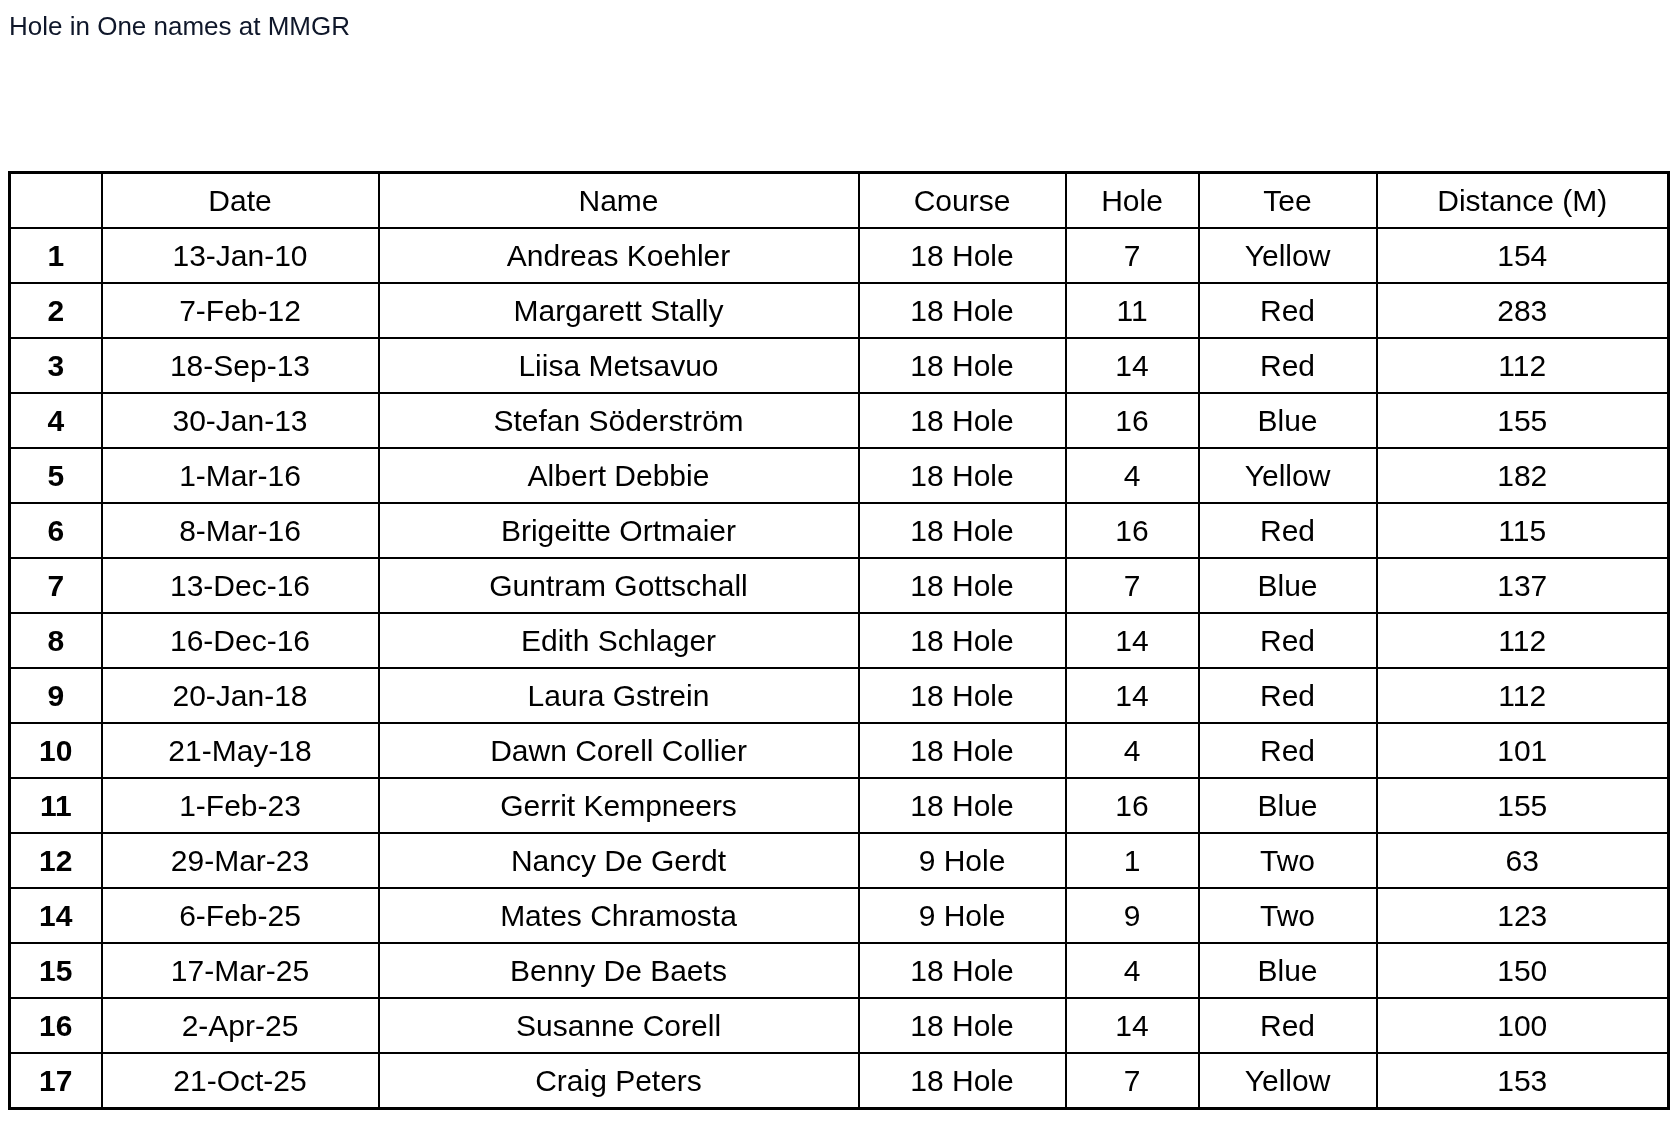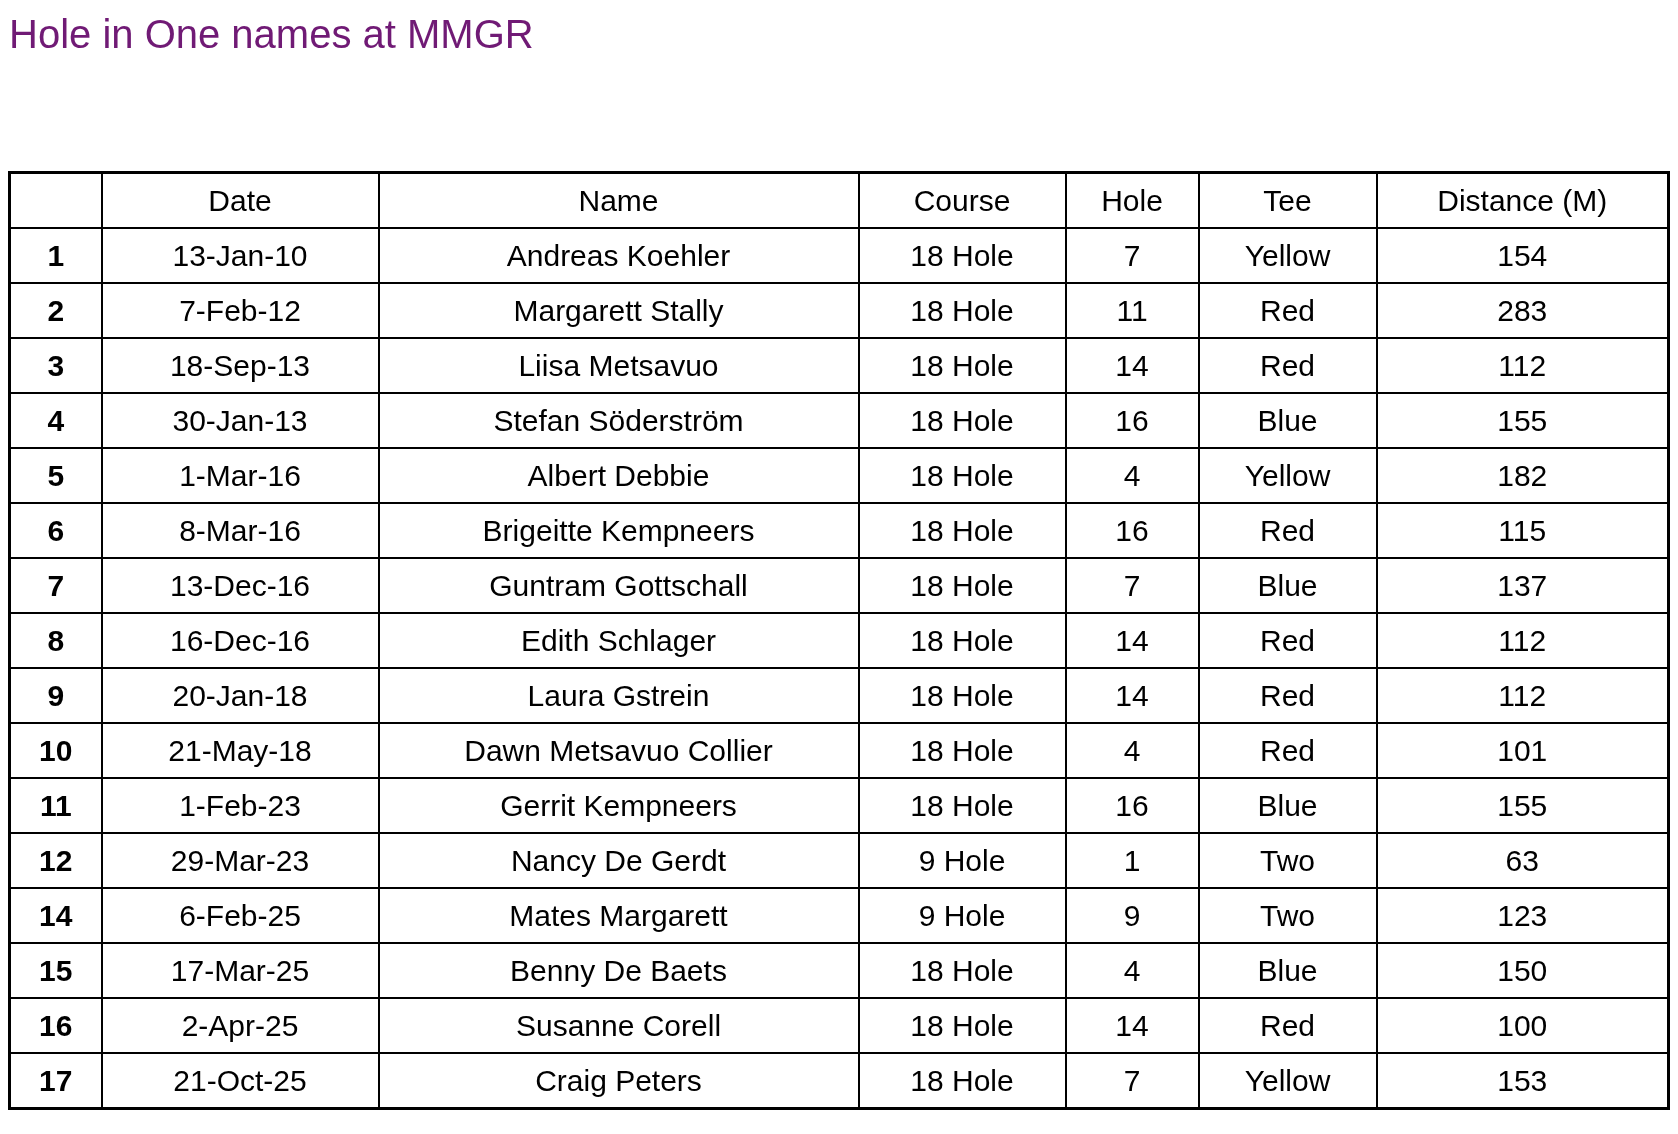--- a/index.html
+++ b/index.html
@@ -13,24 +13,24 @@
     position: relative;
     width: 1678px;
     height: 1134px;
     background: #ffffff;
     overflow: hidden;
   }
   .title {
     position: absolute;
     left: 9px;
     top: 12px;
-    font-size: 40px;
+    font-size: 26px;
     line-height: 1.1;
     font-weight: 400;
-    color: #701a75;
+    color: #0f172a;
     white-space: nowrap;
   }
   table.hio-table {
     position: absolute;
     left: 8px;
     top: 171px;
     width: 1659px;
     border-collapse: collapse;
     table-layout: fixed;
     border: 3px solid #000000;
@@ -124,21 +124,21 @@
           <td>1-Mar-16</td>
           <td>Albert Debbie</td>
           <td>18 Hole</td>
           <td>4</td>
           <td>Yellow</td>
           <td>182</td>
         </tr>
         <tr>
           <td class="row-num">6</td>
           <td>8-Mar-16</td>
-          <td>Brigeitte Kempneers</td>
+          <td>Brigeitte Ortmaier</td>
           <td>18 Hole</td>
           <td>16</td>
           <td>Red</td>
           <td>115</td>
         </tr>
         <tr>
           <td class="row-num">7</td>
           <td>13-Dec-16</td>
           <td>Guntram Gottschall</td>
           <td>18 Hole</td>
@@ -160,21 +160,21 @@
           <td>20-Jan-18</td>
           <td>Laura Gstrein</td>
           <td>18 Hole</td>
           <td>14</td>
           <td>Red</td>
           <td>112</td>
         </tr>
         <tr>
           <td class="row-num">10</td>
           <td>21-May-18</td>
-          <td>Dawn Metsavuo Collier</td>
+          <td>Dawn Corell Collier</td>
           <td>18 Hole</td>
           <td>4</td>
           <td>Red</td>
           <td>101</td>
         </tr>
         <tr>
           <td class="row-num">11</td>
           <td>1-Feb-23</td>
           <td>Gerrit Kempneers</td>
           <td>18 Hole</td>
@@ -187,21 +187,21 @@
           <td>29-Mar-23</td>
           <td>Nancy De Gerdt</td>
           <td>9 Hole</td>
           <td>1</td>
           <td>Two</td>
           <td>63</td>
         </tr>
         <tr>
           <td class="row-num">14</td>
           <td>6-Feb-25</td>
-          <td>Mates Margarett</td>
+          <td>Mates Chramosta</td>
           <td>9 Hole</td>
           <td>9</td>
           <td>Two</td>
           <td>123</td>
         </tr>
         <tr>
           <td class="row-num">15</td>
           <td>17-Mar-25</td>
           <td>Benny De Baets</td>
           <td>18 Hole</td>

